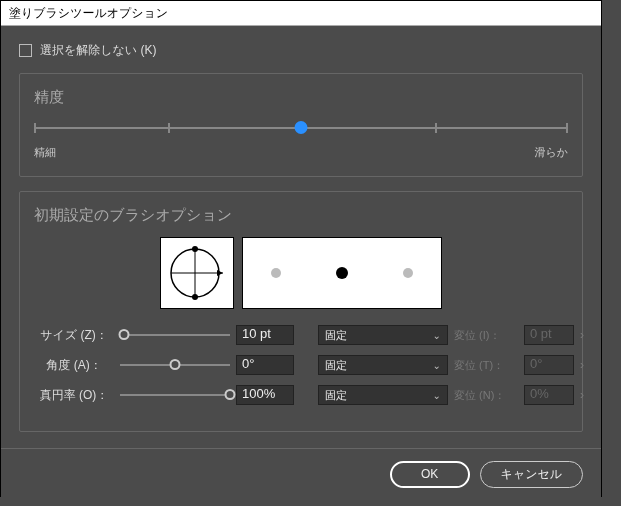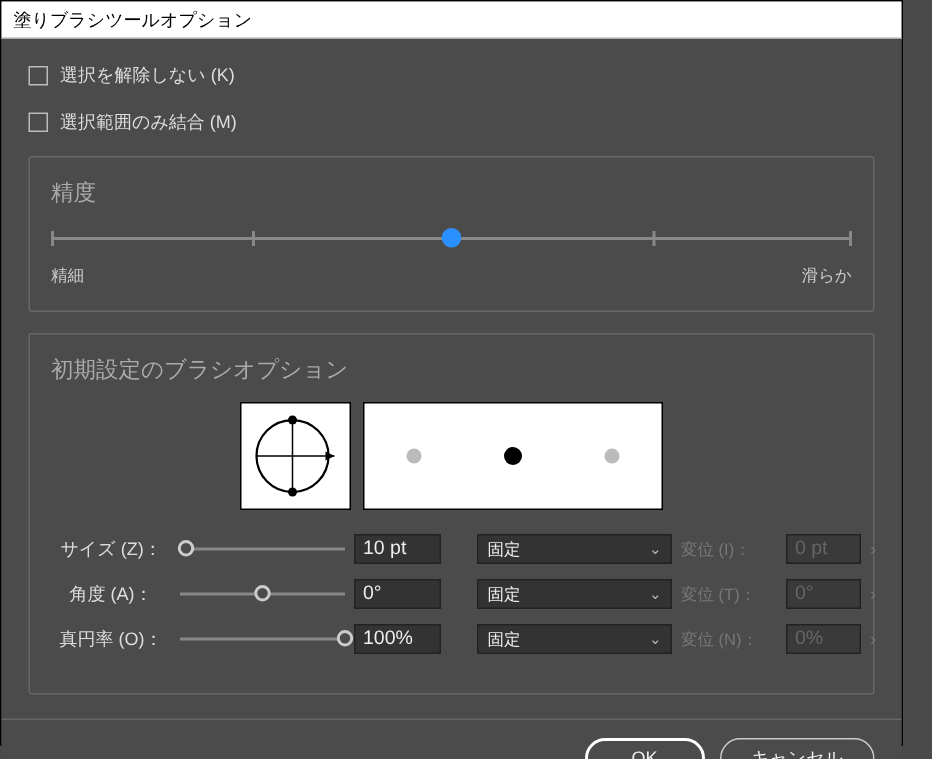--- a/index.html
+++ b/index.html
@@ -96,24 +96,20 @@
 
 <div class="dialog">
   <div class="titlebar">塗りブラシツールオプション</div>
 
   <div class="body">
 
     <div class="checkbox-row">
       <span class="checkbox"></span>
       <span>選択を解除しない (K)</span>
     </div>
-    <div class="checkbox-row">
-      <span class="checkbox"></span>
-      <span>選択範囲のみ結合 (M)</span>
-    </div>
 
     <div class="group">
       <div class="group-label">精度</div>
       <div class="slider-wrap">
         <div class="slider-track"></div>
         <div class="slider-tick" style="left:0%"></div>
         <div class="slider-tick" style="left:25%"></div>
         <div class="slider-tick" style="left:50%"></div>
         <div class="slider-tick" style="left:75%"></div>
         <div class="slider-tick" style="left:100%; margin-left:-2px;"></div>

